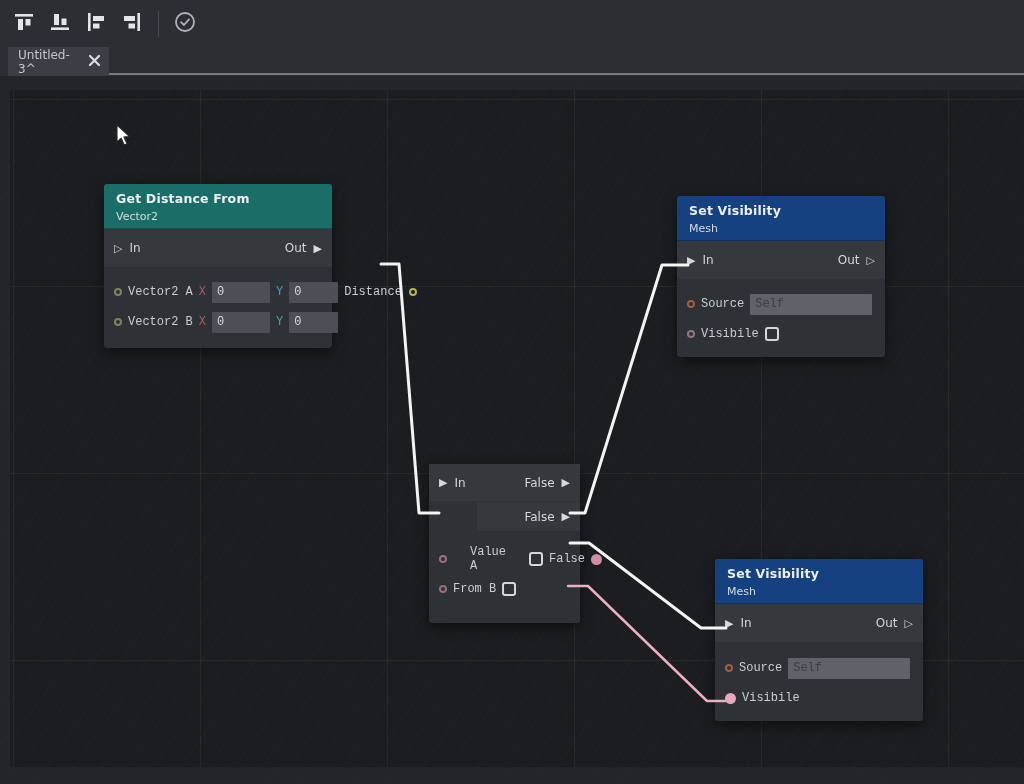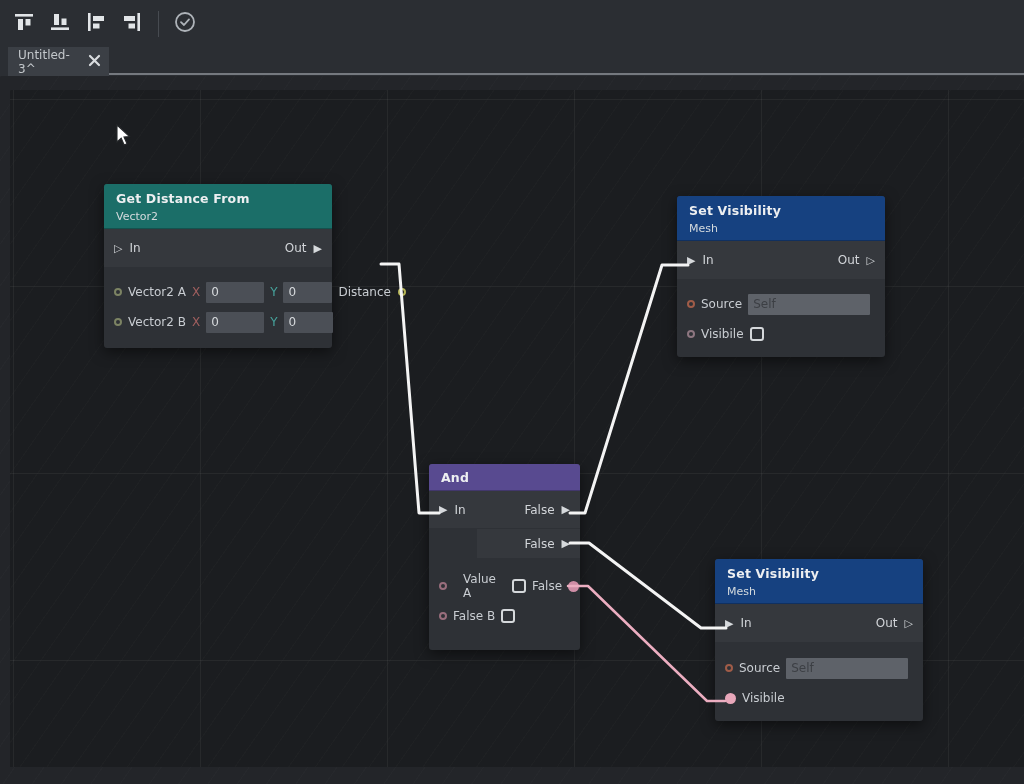--- a/index.html
+++ b/index.html
@@ -55,21 +55,21 @@
   .hdr-purple { background:#584a90; }
   .hdr .t { font-weight:bold; font-size:12.5px; color:#edeff1; letter-spacing:.2px; }
   .hdr .s { font-size:11px; color:#d4dadd; margin-top:4px; }
   .flow {
     background:#35383d; height:38px; display:flex; align-items:center;
     justify-content:space-between; padding:0 10px; color:#d2d5d9;
   }
   .flow2 { height:37px; margin-bottom:1px; }
   .flow3 { height:29px; justify-content:flex-end;margin-left:48px; }
   .pgroup { display:flex; align-items:center; gap:7px; }
-  .prow { height:30px; display:flex; align-items:center; padding:0 10px; gap:6px; }
+  .prow { height:30px; display:flex; align-items:center; padding:0 10px; gap:6px;font-family:Liberation Mono, monospace; }
   .prow.space { justify-content:space-between; }
   .tri { font-size:11px; line-height:1; color:#d6d9dc; }
   .ring { width:8px; height:8px; border-radius:50%; border:2px solid #888; flex:none; }
   .ring-vec    { border-color:#7c8363; }
   .ring-dist   { border-color:#b5b455; }
   .ring-src    { border-color:#a05c48; }
   .ring-vis    { border-color:#8d7680; }
   .ring-bool   { border-color:#996e7d; }
   .dot { width:11px; height:11px; border-radius:50%; flex:none; }
   .dot-result { background:#cf8ea6; }
@@ -232,53 +232,50 @@
   </div>
   <div class="prow">
     <span class="ring ring-vis"></span>
     <span>Visibile</span>
     <span class="cbox"></span>
   </div>
   <div style="height:8px;"></div>
 </div>
 
 <div class="node" style="left:429px; top:464px; width:151px;">
-  <div class="hdr hdr-purple" style="padding:6px 12px;">
-    <div class="t">And</div>
-  </div>
   <div class="flow flow2">
     <span class="pgroup">
       <span class="tri">▶</span>
       <span>In</span>
     </span>
     <span class="pgroup">
       <span>False</span>
       <span class="tri">▶</span>
     </span>
   </div>
   <div class="flow flow3">
     <span class="pgroup">
       <span>False</span>
       <span class="tri">▶</span>
     </span>
   </div>
   <div class="prow space" style="margin-top:13px; padding-right:9px;">
-    <span class="pgroup" style="gap:16px;justify-content:flex-end;">
+    <span class="pgroup" style="gap:23px;justify-content:flex-end;">
       <span class="ring ring-bool"></span>
       <span>Value A</span>
       <span class="cbox"></span>
     </span>
     <span class="pgroup" style="gap:6px;">
       <span>False</span>
       <span class="dot dot-result"></span>
     </span>
   </div>
   <div class="prow">
     <span class="ring ring-bool"></span>
-    <span>False B</span>
+    <span>From B</span>
     <span class="cbox"></span>
   </div>
   <div style="height:19px;"></div>
 </div>
 
 <div class="node" style="left:715px; top:559px; width:208px;">
   <div class="hdr hdr-blue">
     <div class="t">Set Visibility</div>
     <div class="s">Mesh</div>
   </div>

